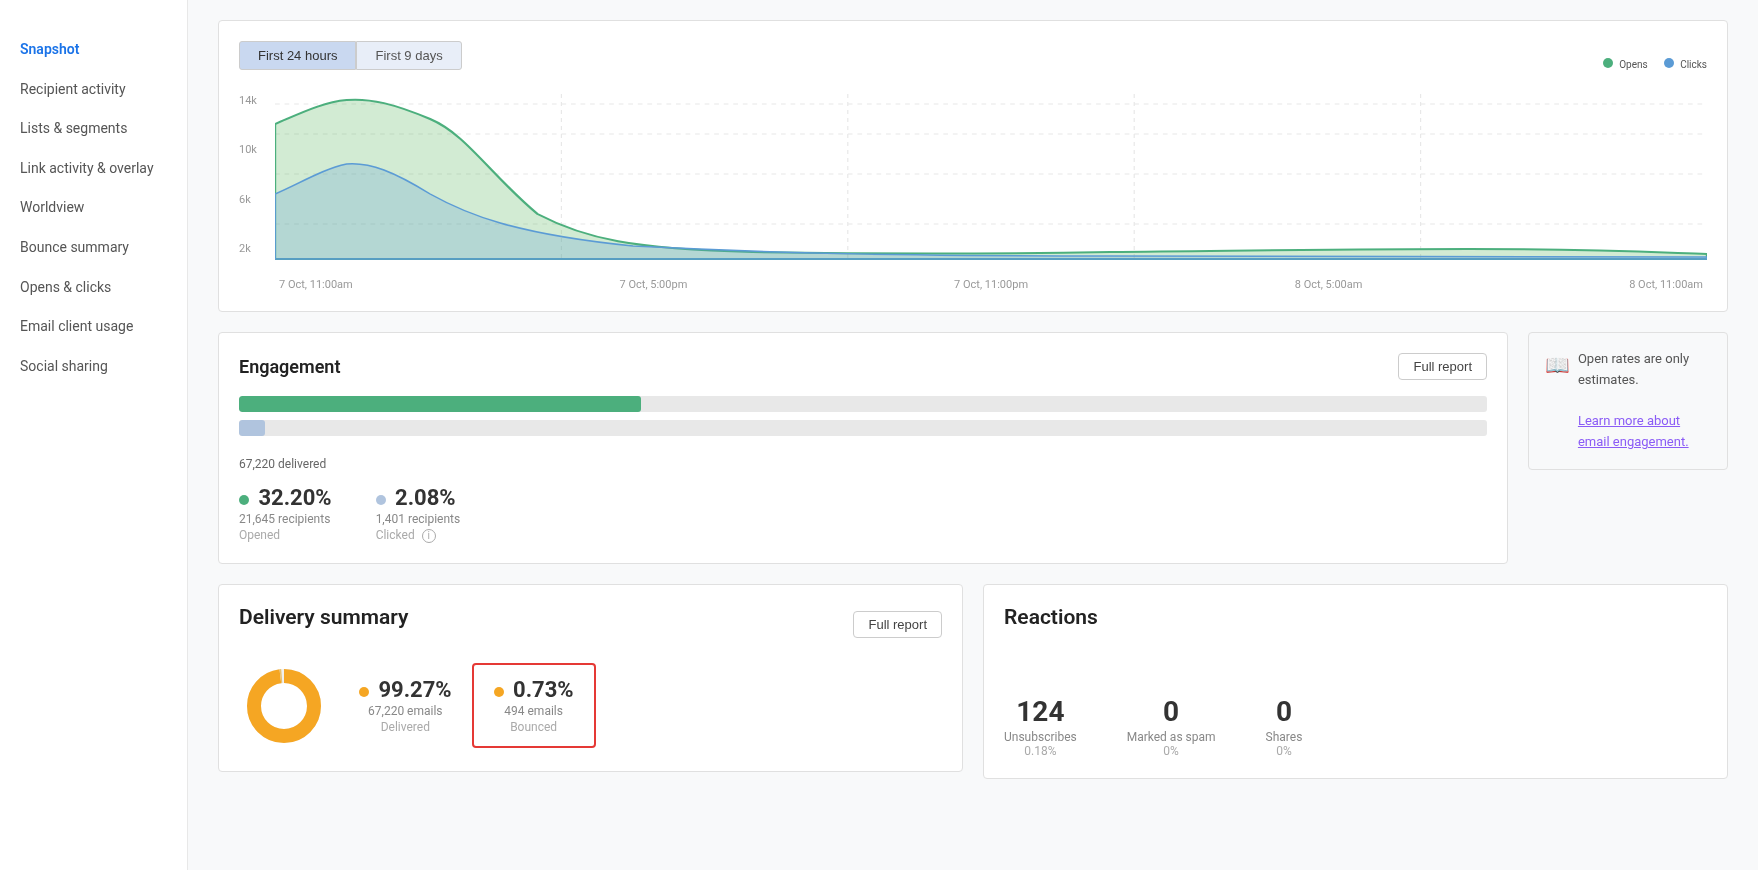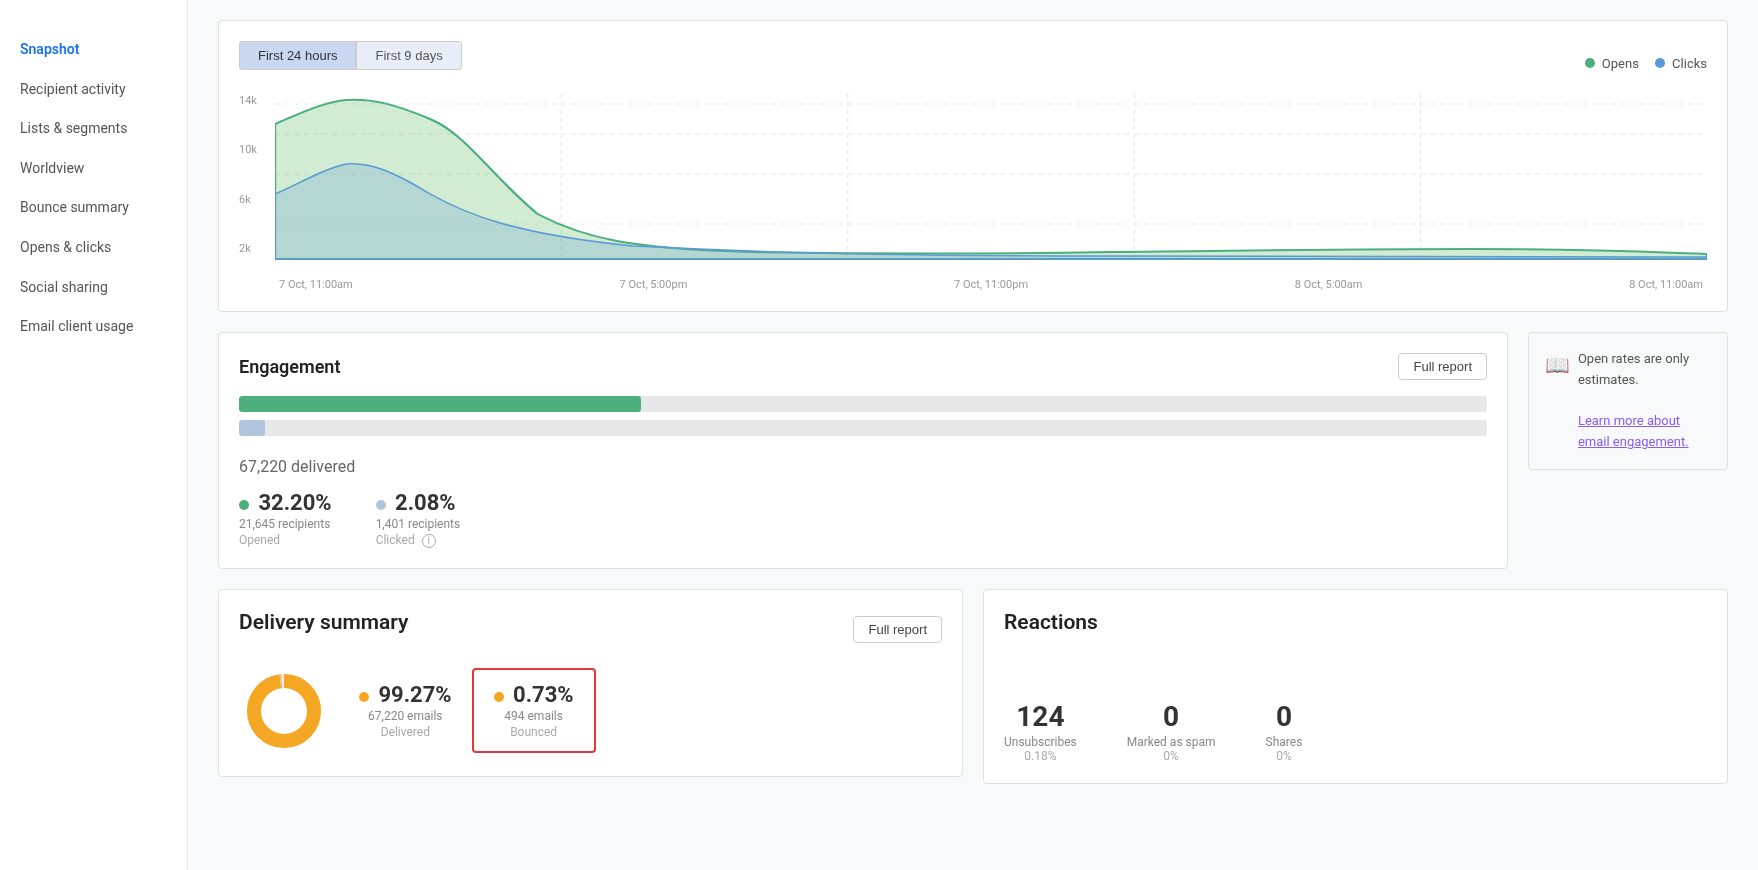--- a/index.html
+++ b/index.html
@@ -59,21 +59,21 @@
     .chart-tab:last-child { border-radius: 0 3px 3px 0; }
     .chart-tab.active {
       background: #c9d8f0;
       color: #333;
       font-weight: 400;
     }
     .chart-legend {
       display: flex;
       gap: 16px;
       align-items: center;
-      font-size: 13px;
+      font-size: 10px;
       color: #555;
     }
     .legend-dot {
       width: 10px; height: 10px;
       border-radius: 50%;
       display: inline-block;
       margin-right: 4px;
     }
     .chart-header-row {
       display: flex;
@@ -143,21 +143,21 @@
       height: 100%;
       background: #4caf7d;
       border-radius: 3px;
     }
     .bar-fill-blue {
       height: 100%;
       background: #b0c4de;
       border-radius: 3px;
     }
     .delivered-label {
-      font-size: 16px;
+      font-size: 12px;
       color: #666;
       margin-top: 21px;
     }
     .engagement-stats {
       display: flex;
       gap: 44px;
       margin-top: 14px;
     }
     .stat-block { }
     .stat-pct {
@@ -297,25 +297,26 @@
   </style>
 </head>
 <body>
 
 <div class="layout">
 
   <nav class="sidebar">
     <div class="sidebar-item active">Snapshot</div>
     <div class="sidebar-item">Recipient activity</div>
     <div class="sidebar-item">Lists &amp; segments</div>
+    <div class="sidebar-item">Link activity &amp; overlay</div>
     <div class="sidebar-item">Worldview</div>
     <div class="sidebar-item">Bounce summary</div>
     <div class="sidebar-item">Opens &amp; clicks</div>
+    <div class="sidebar-item">Email client usage</div>
     <div class="sidebar-item">Social sharing</div>
-    <div class="sidebar-item">Email client usage</div>
   </nav>
 
   <main class="main">
 
     <div class="card">
       <div class="chart-header-row">
         <div class="chart-tabs">
           <button class="chart-tab active">First 24 hours</button>
           <button class="chart-tab">First 9 days</button>
         </div>

